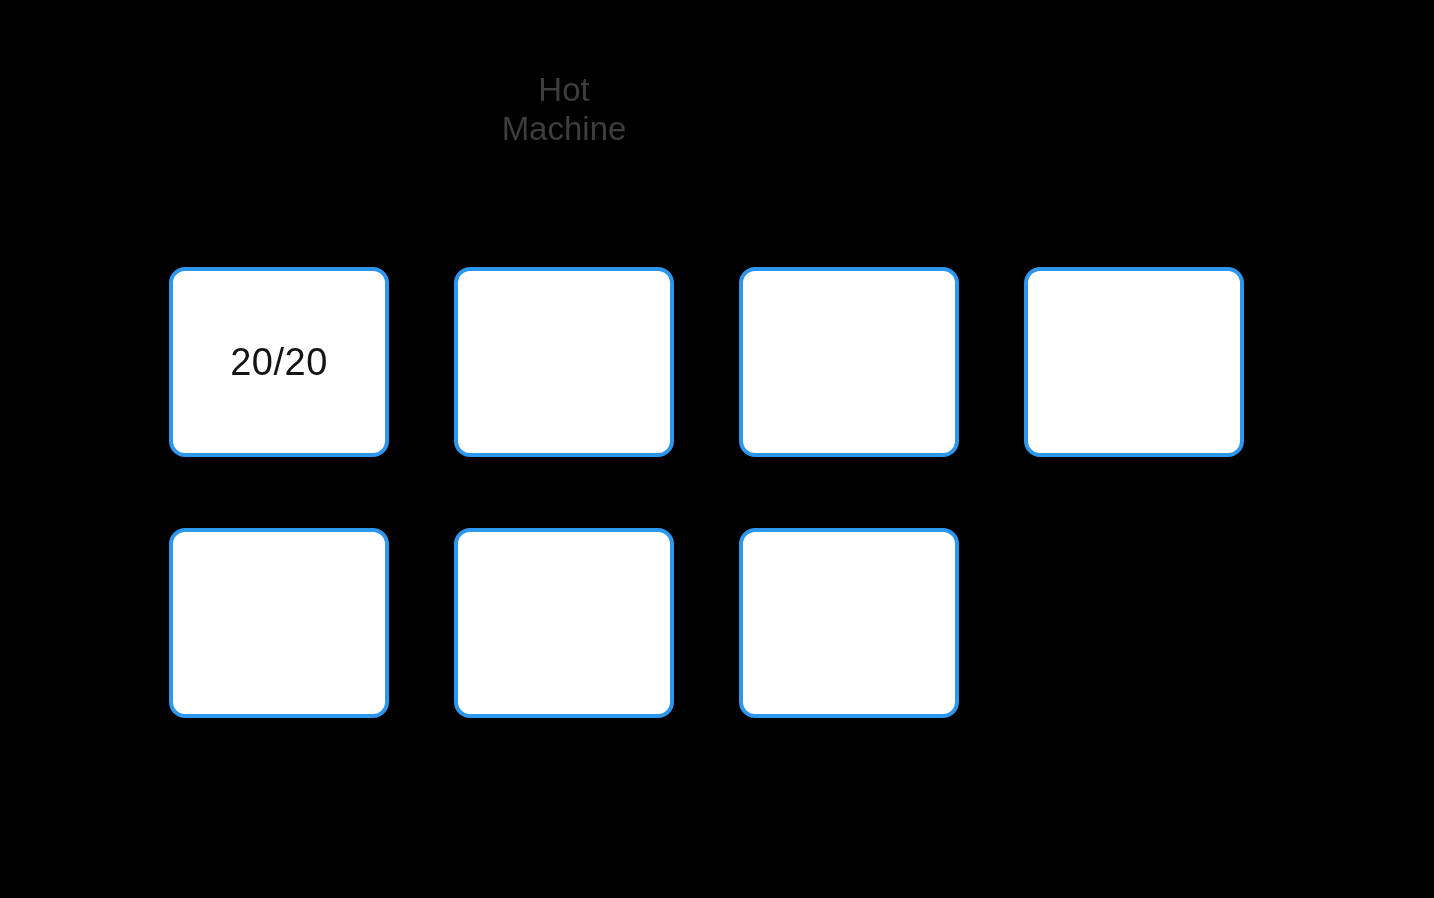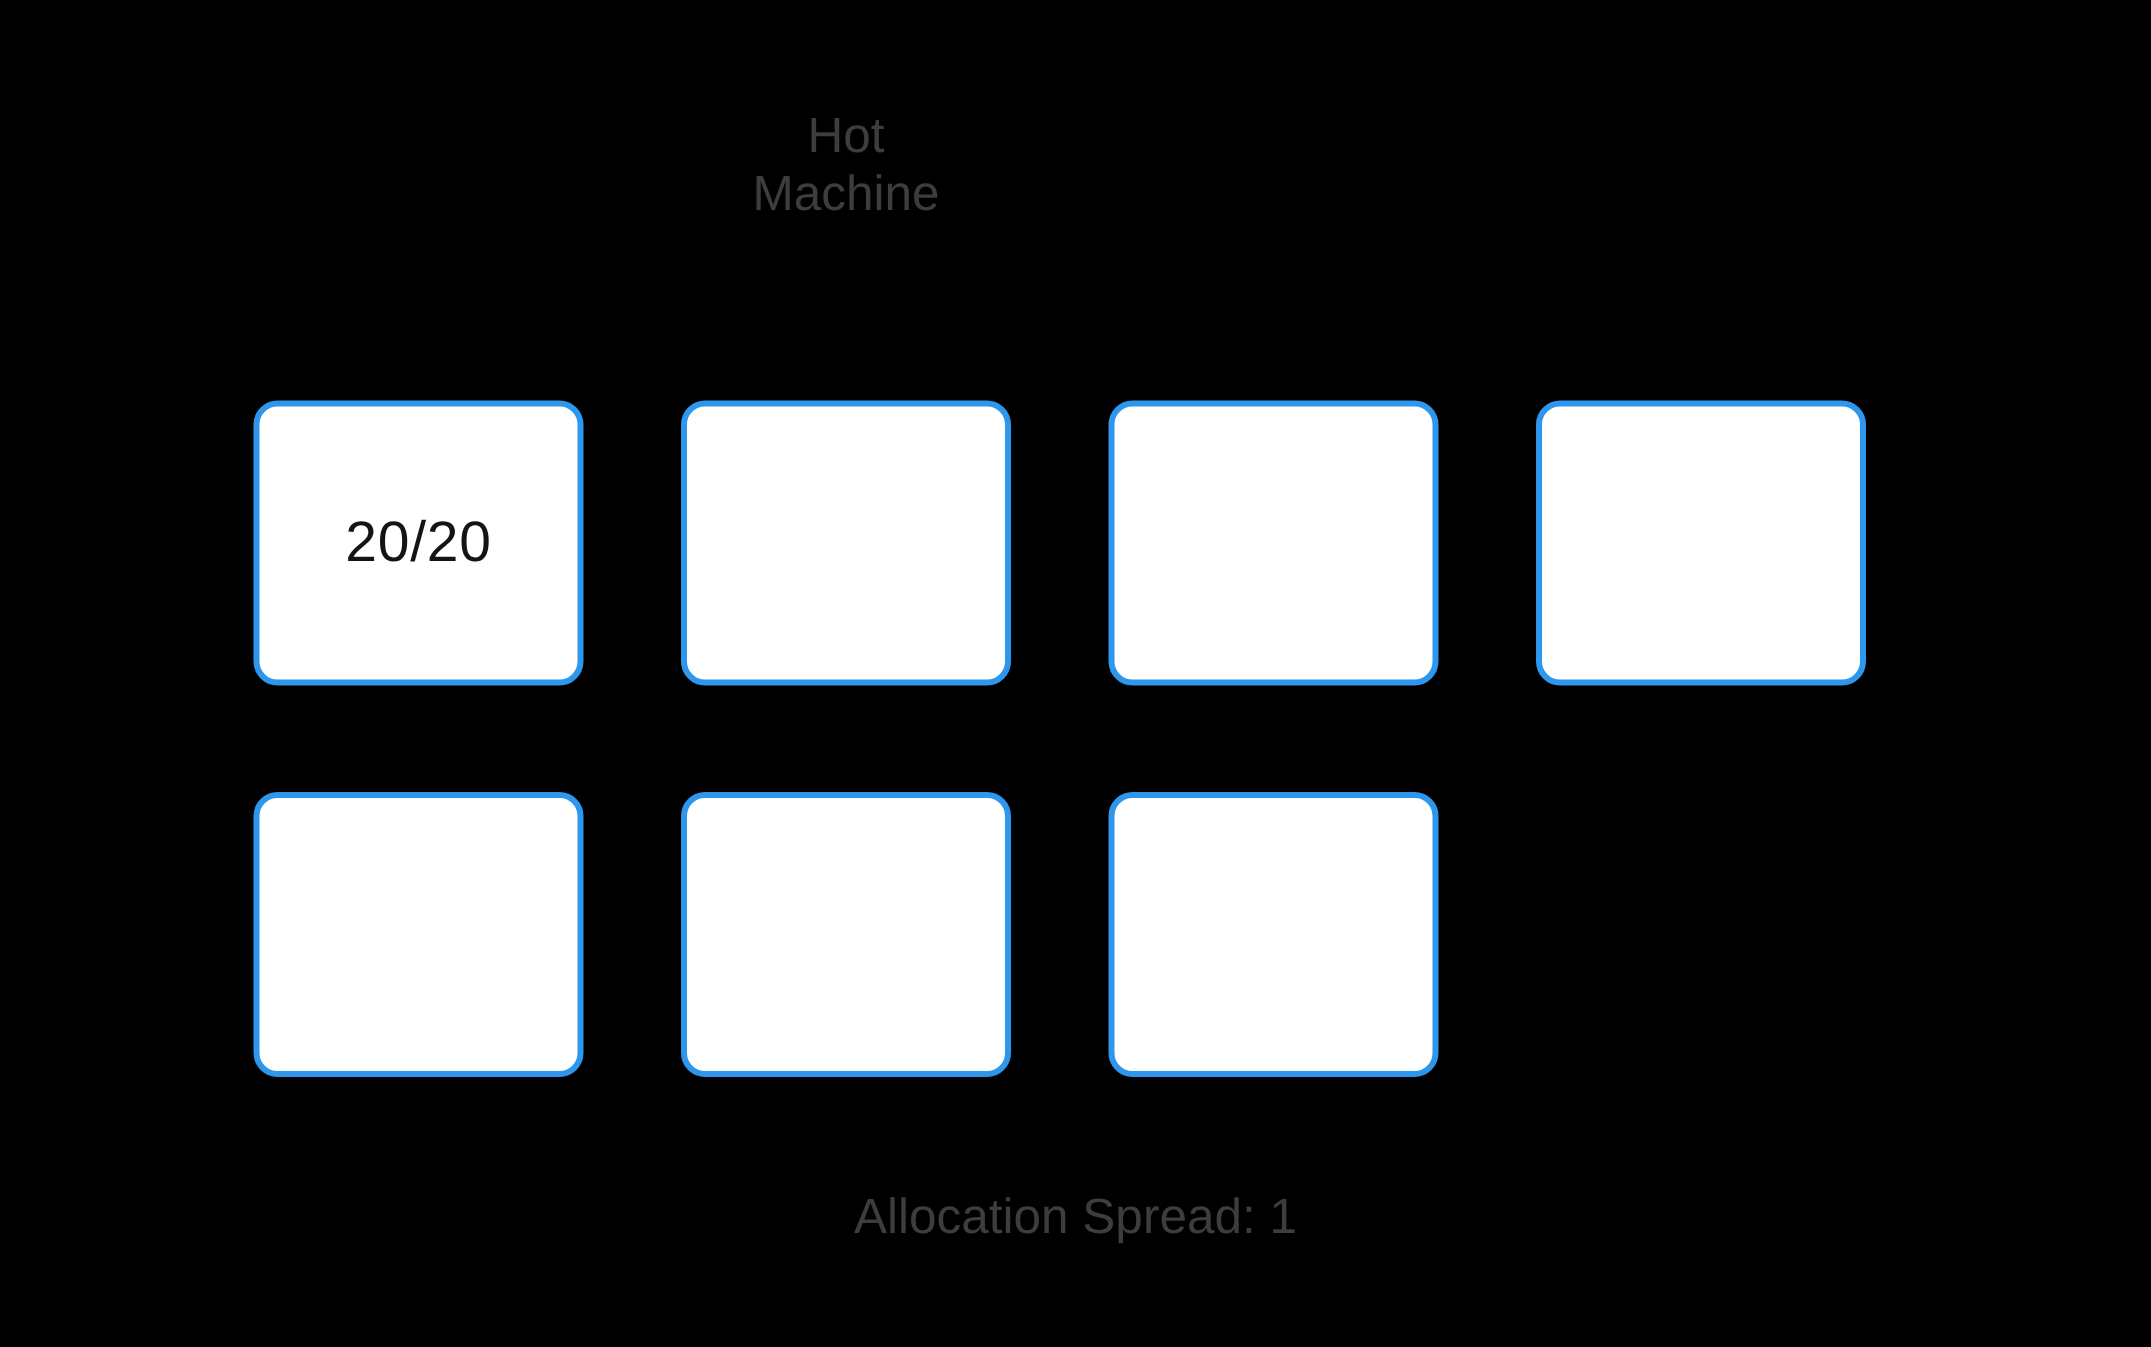--- a/index.html
+++ b/index.html
@@ -92,15 +92,14 @@
       <span class="machine-count"></span>
     </div>
     <div class="machine-box">
       <span class="machine-count"></span>
     </div>
     <div class="machine-box">
       <span class="machine-count"></span>
     </div>
   </div>
 
-  <div class="footer-label">Allocation Spread: 1</div>
 
 </div>
 
 </body></html>

